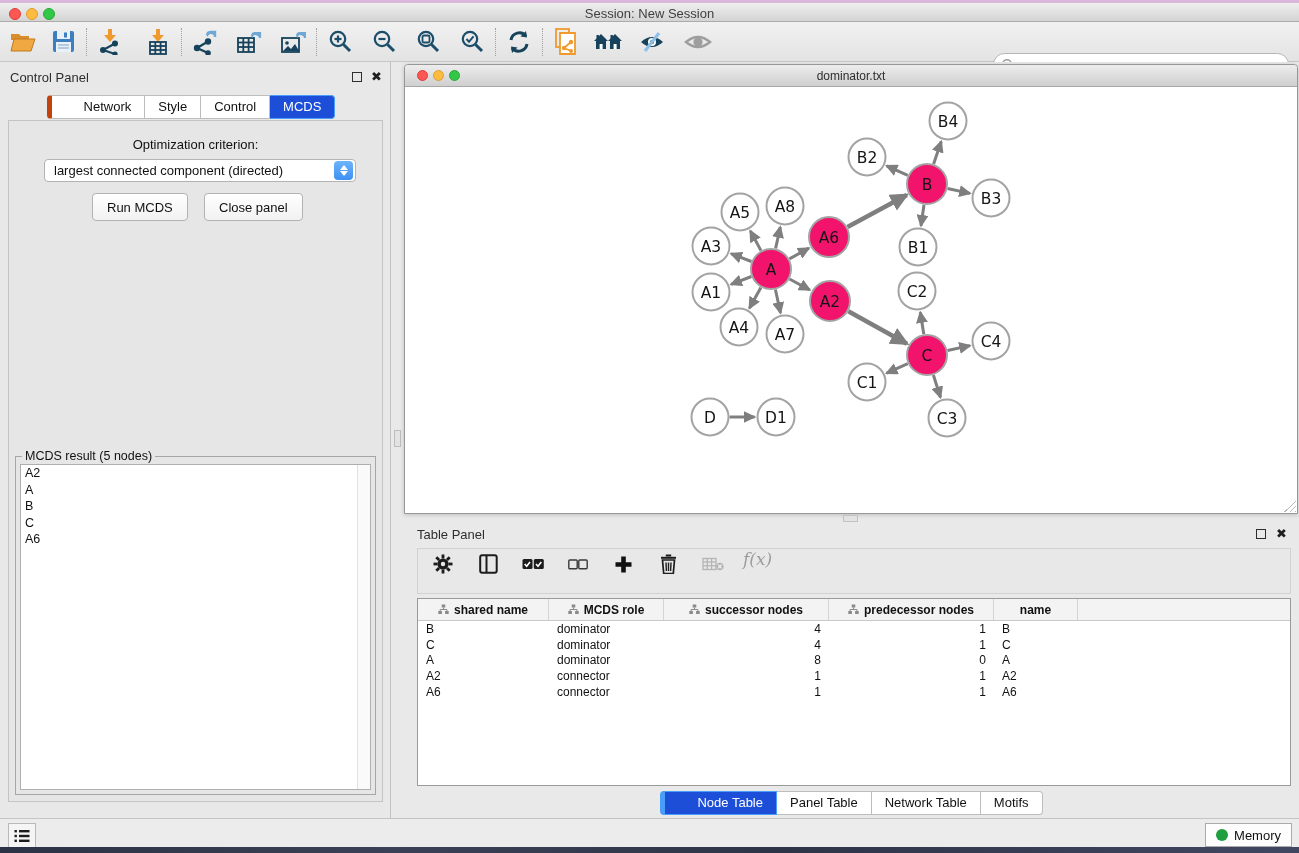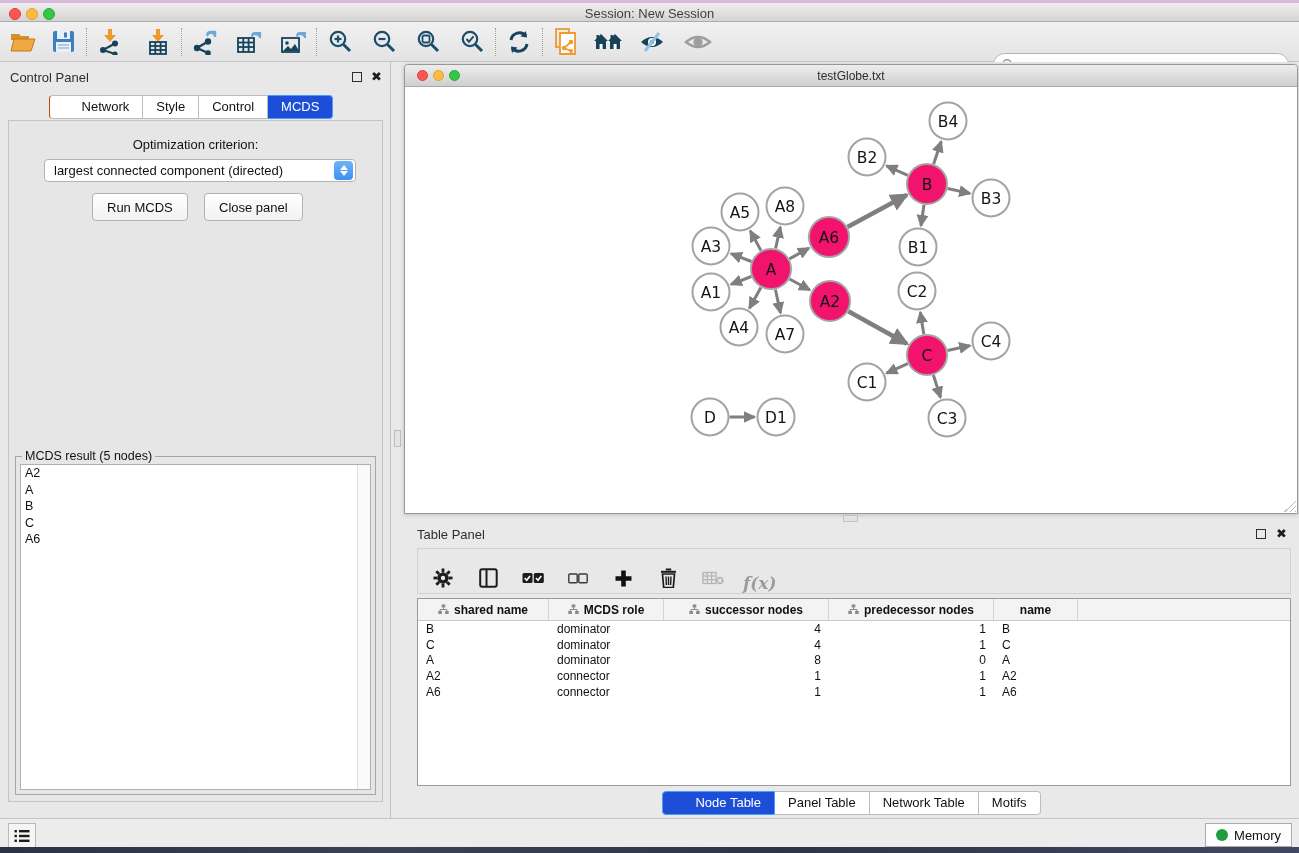--- a/index.html
+++ b/index.html
@@ -27,21 +27,21 @@
   
   #control-panel { position:absolute; left:0; top:62px; width:391px; height:756px;
     background:#E8E8E8; border-right:1px solid #C2C2C2; }
   .panel-head { position:relative; height:28px; }
   .panel-title { position:absolute; left:10px; top:8px; font-size:13px; color:#2E2E2E; }
   .float-ico { position:absolute; width:10px; height:10px; border:1.6px solid #2E2E2E; top:10px; }
   .close-ico { position:absolute; top:7px; font-size:13px; font-weight:bold; color:#1E1E1E; }
   #cp-tabs { position:absolute; left:0; right:8px; top:33px; display:flex; justify-content:center; }
   .seg-tab { font-size:13px; color:#111; background:#fff; border:1px solid #BDBDBD; border-left:none;
     padding:3px 13px 4px; cursor:default; }
-  .seg-tab:first-child { border-left:1px solid #c2410c; border-radius:4px 0 0 4px;padding-left:32px; }
+  .seg-tab:first-child { border-left:5px solid #c2410c; border-radius:4px 0 0 4px;padding-left:32px; }
   .seg-tab:last-child { border-radius:0 4px 4px 0; }
   .seg-tab.active { background:#1d4ed8; border-color:#4A9DF8; color:#fff; }
   #cp-content { position:absolute; left:8px; top:58px; width:375px; height:682px;
     background:#E6E6E6; border:1px solid #C4C4C4; }
   #opt-label { margin-top:16px; text-align:center; font-size:13px; color:#111; }
   #mcds-select { position:absolute; left:35px; top:38px; width:312px; height:23px; background:#fff;
     border:1px solid #B3B3B3; border-radius:4px; display:flex; align-items:center; }
   #mcds-select .val { flex:1; font-size:13px; padding-left:9px; color:#111; white-space:nowrap; }
   #mcds-select .stepper { width:19px; height:19px; margin-right:2px; border-radius:4px;
     background:linear-gradient(#6EB4FA,#3E90F4); display:flex; flex-direction:column;
@@ -78,21 +78,21 @@
   #net-canvas svg text { font-family:"DejaVu Sans","Liberation Sans",sans-serif; }
   #net-resize-grip { position:absolute; right:1px; bottom:1px; width:12px; height:12px;
     background:
       linear-gradient(135deg, transparent 50%, #B9B9B9 50%, #B9B9B9 57%, transparent 57%,
       transparent 71%, #B9B9B9 71%, #B9B9B9 78%, transparent 78%, transparent 92%, #B9B9B9 92%); }
   #split-handle-bottom { position:absolute; left:843px; top:515px; width:15px; height:7px;
     background:#E3E3E3; border:1px solid #C2C2C2; }
   
   #table-panel { position:absolute; left:404px; top:522px; width:895px; height:296px; }
   #tp-toolbar { position:absolute; left:13px; top:26px; right:8px; height:46px;
-    background:#E8E8E8; border:1px solid #D2D2D2; display:flex; align-items:flex-end; padding-left:10px; gap:15px;font-weight:bold; }
+    background:#E8E8E8; border:1px solid #D2D2D2; display:flex; align-items:flex-start; padding-left:10px; gap:15px; }
   #node-table { position:absolute; left:13px; top:76px; right:8px; height:188px;
     background:#fff; border:1px solid #9A9A9A; overflow:hidden; }
   #nt-header { display:flex; height:22px; background:#F3F3F3; border-bottom:1px solid #C9C9C9; }
   .nt-hcell { display:flex; align-items:center; justify-content:center; gap:5px;
     border-right:1px solid #D4D4D4; font-size:12px; color:#111;font-weight:bold; }
   .nt-row { display:flex; height:15.8px; align-items:center; }
   .nt-cell { font-size:12px; color:#111; padding:0 8px; white-space:nowrap; overflow:hidden; }
   .al-r { text-align:right; } .al-l { text-align:left; }
   #tp-tabs { position:absolute; left:0; right:0; top:269px; display:flex; justify-content:center; }
   
@@ -329,21 +329,21 @@
 </div>
 
 <div id="workspace"></div>
 <div id="split-handle-left"></div>
 
 <div id="net-window">
   <div id="net-titlebar">
     <span class="light r" style="left:12px"></span>
     <span class="light y" style="left:28px"></span>
     <span class="light g" style="left:44px"></span>
-    <span class="title">testGlobe.txt</span>
+    <span class="title">dominator.txt</span>
   </div>
   <div id="net-canvas">
     <svg id="graph-svg" width="892" height="427" viewBox="0 0 892 427">
       <defs>
         <marker id="arrow" markerWidth="4.6" markerHeight="4" refX="3.6" refY="2" orient="auto">
           <path d="M0,0 L4.2,2 L0,4 z" fill="#7F7F7F"></path>
         </marker>
       </defs>
       <g id="edge-layer">
           <line x1="346.4" y1="174.5" x2="326.1" y2="166.7" stroke="#7F7F7F" stroke-width="3" marker-end="url(#arrow)"></line>

